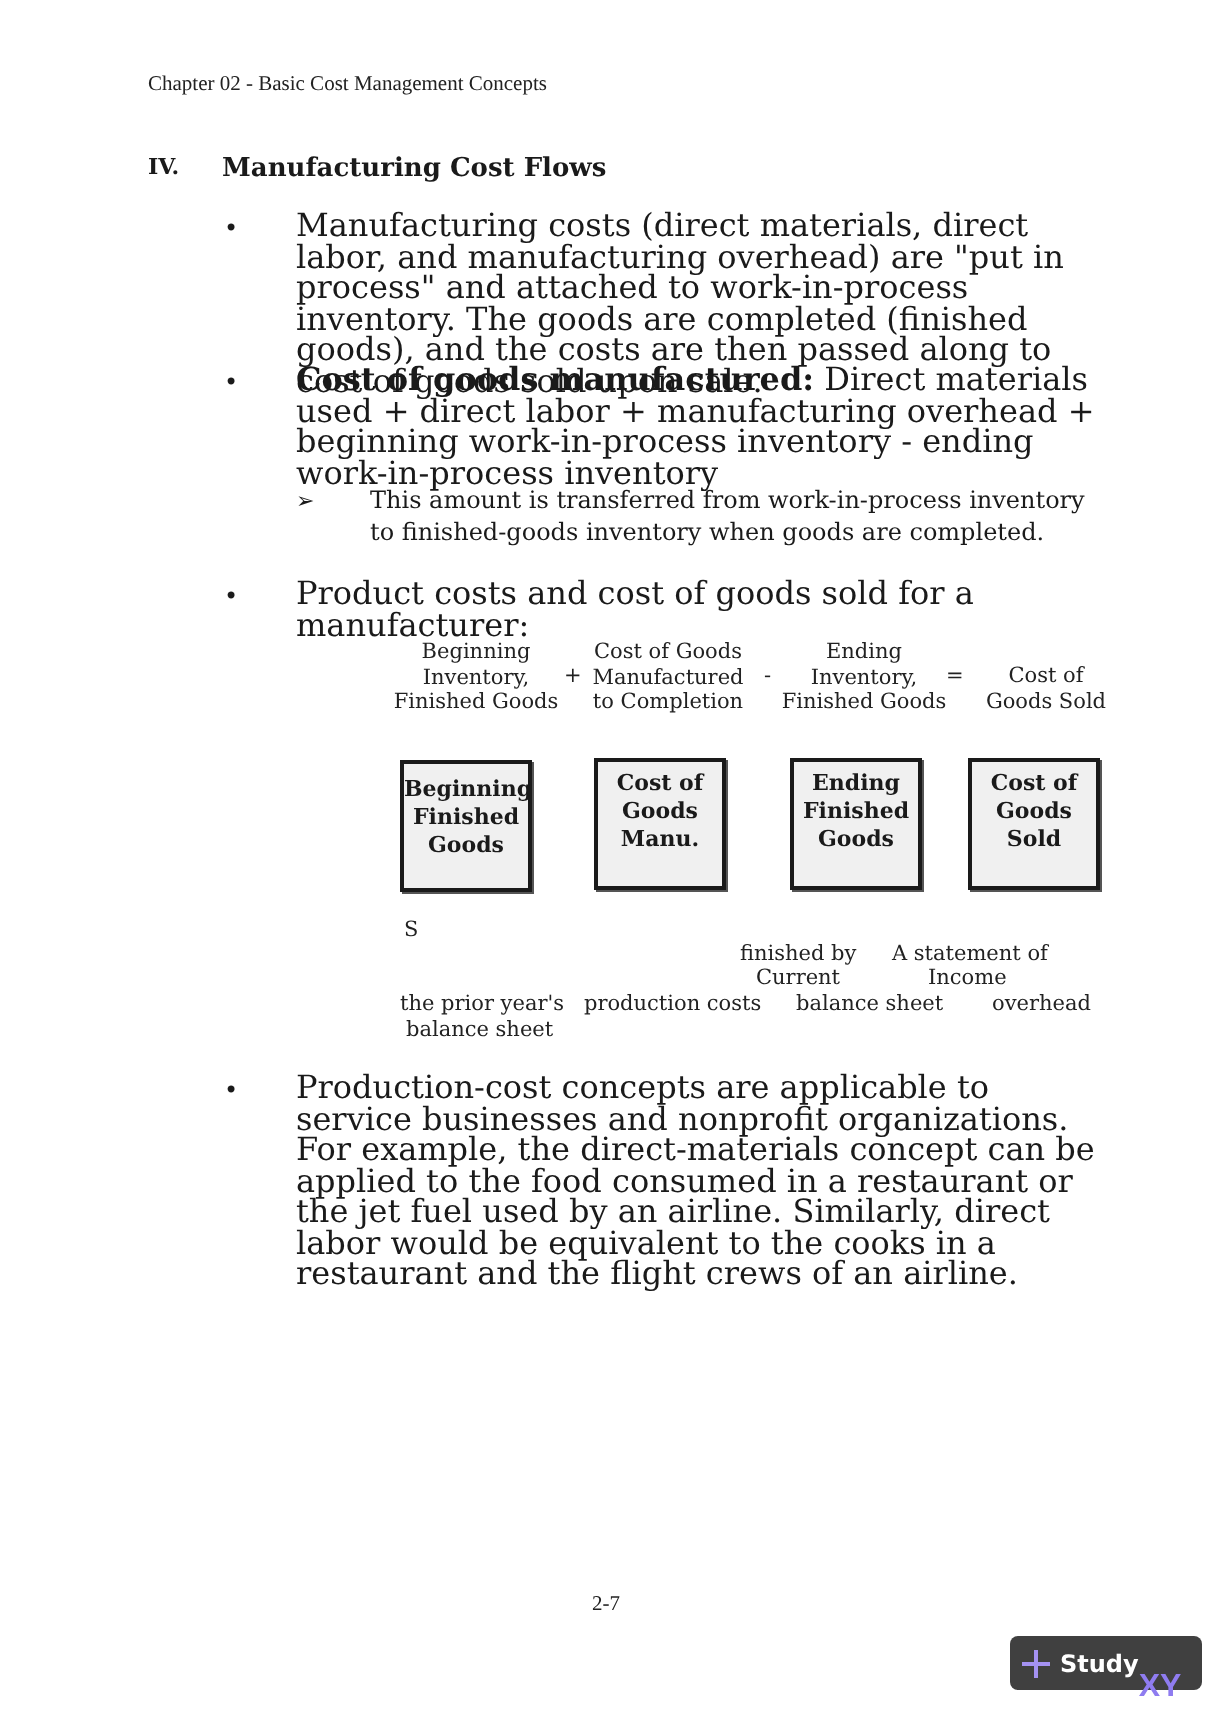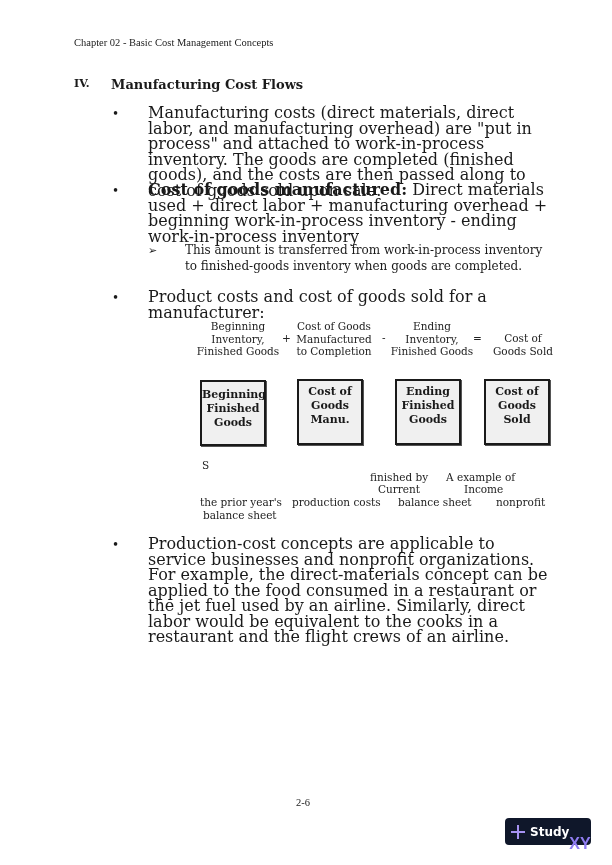--- a/index.html
+++ b/index.html
@@ -22,21 +22,21 @@
     .eq-op { font-size: 10.5px; color: #222; }
     .box {
       width: 66px; height: 66px; border: 2px solid #1a1a1a; background: #f0f0f0;
       box-shadow: 1px 1px 0 #555;
       font-size: 11px; font-weight: bold; line-height: 14px; text-align: center;
       box-sizing: border-box; padding-top: 6px;
     }
     .note { font-size: 10.5px; line-height: 12.5px; color: #222; text-align: center; }
     .page-num { left: 296px; top: 797px; font-family: "Liberation Serif", serif; font-size: 10.5px; color: #222; }
     .badge {
-      left: 505px; top: 818px; width: 86px; height: 27px; background: #0f172a; border-radius: 4px;
+      left: 505px; top: 818px; width: 96px; height: 27px; background: #404040; border-radius: 4px;
       display: flex; align-items: center; box-sizing: border-box; padding-left: 6px;
     }
     .badge-plus { width: 14px; height: 14px; position: relative; margin-right: 5px; }
     .badge-plus::before, .badge-plus::after { content: ""; position: absolute; background: #a592f2; }
     .badge-plus::before { left: 6px; top: 0; width: 2px; height: 14px; }
     .badge-plus::after { left: 0; top: 6px; width: 14px; height: 2px; }
     .badge-text { font-family: "DejaVu Sans", sans-serif; font-weight: bold; font-size: 12px; color: #ffffff; }
     .badge-accent { font-family: Liberation Sans, sans-serif; font-weight: bold; font-size: 16px; color: #8f7cf0; margin-top: 24px; }
   </style>
 </head>
@@ -98,31 +98,31 @@
   <div>Goods</div>
 </div>
 <div class="abs box" style="left:484px; top:379px; padding-top:4px">
   <div>Cost of</div>
   <div>Goods</div>
   <div>Sold</div>
 </div>
 
 <div class="abs note" style="left:202px; top:459px">S</div>
 <div class="abs note" style="left:370px; top:471px">finished by</div>
-<div class="abs note" style="left:446px; top:471px">A example of</div>
+<div class="abs note" style="left:446px; top:471px">A statement of</div>
 <div class="abs note" style="left:378px; top:483px">Current</div>
 <div class="abs note" style="left:464px; top:483px">Income</div>
 <div class="abs note" style="left:200px; top:496px">the prior year's</div>
 <div class="abs note" style="left:292px; top:496px">production costs</div>
 <div class="abs note" style="left:398px; top:496px">balance sheet</div>
-<div class="abs note" style="left:496px; top:496px">nonprofit</div>
+<div class="abs note" style="left:496px; top:496px">overhead</div>
 <div class="abs note" style="left:203px; top:509px">balance sheet</div>
 
 <div class="abs bullet" style="top:538px">•</div>
 <div class="abs para" style="top:536px">Production-cost concepts are applicable to service businesses and nonprofit organizations.  For example, the direct-materials concept can be applied to the food consumed in a restaurant or the jet fuel used by an airline.  Similarly, direct labor would be equivalent to the cooks in a restaurant and the flight crews of an airline.</div>
 
-<div class="abs page-num">2-6</div>
+<div class="abs page-num">2-7</div>
 
 <div class="abs badge">
   <span class="badge-plus"></span>
   <span class="badge-text">Study</span>
     <span class="badge-accent">XY</span>
 </div>
 
 </body></html>

